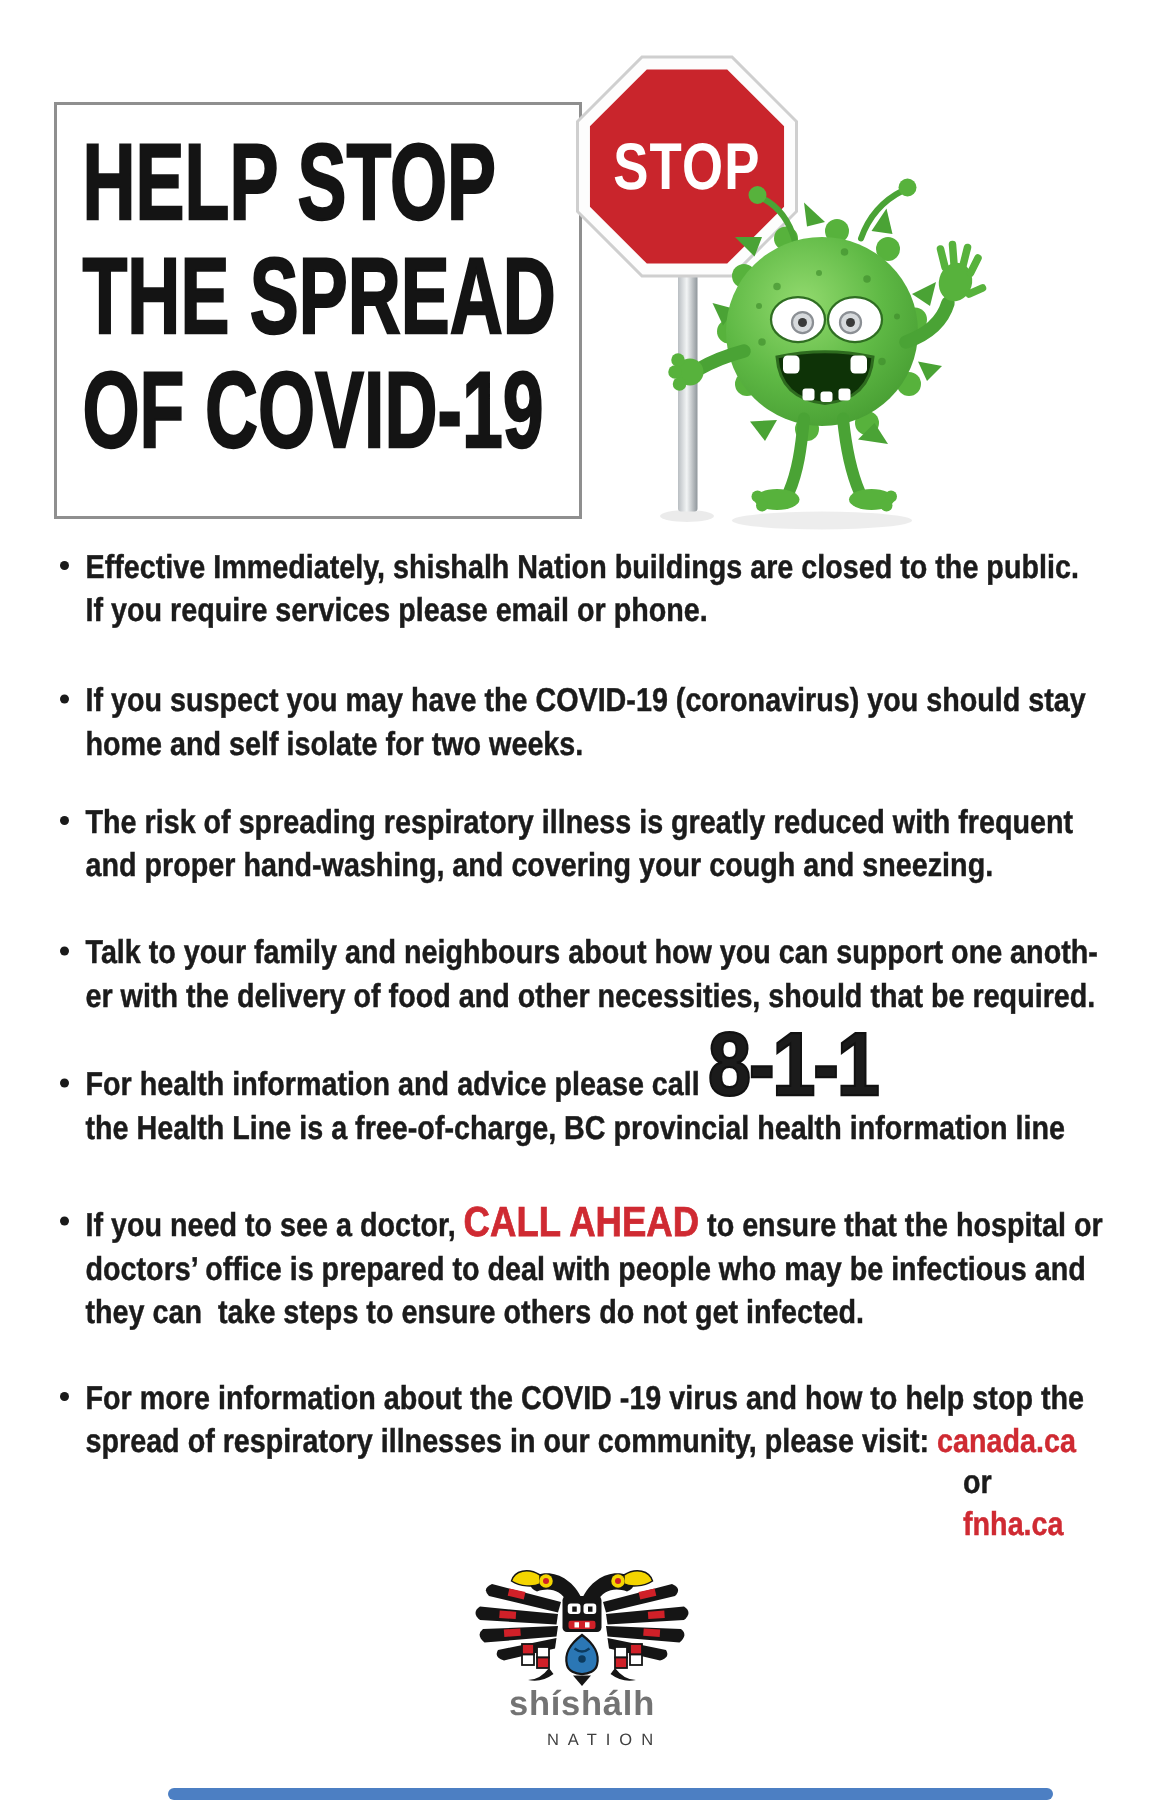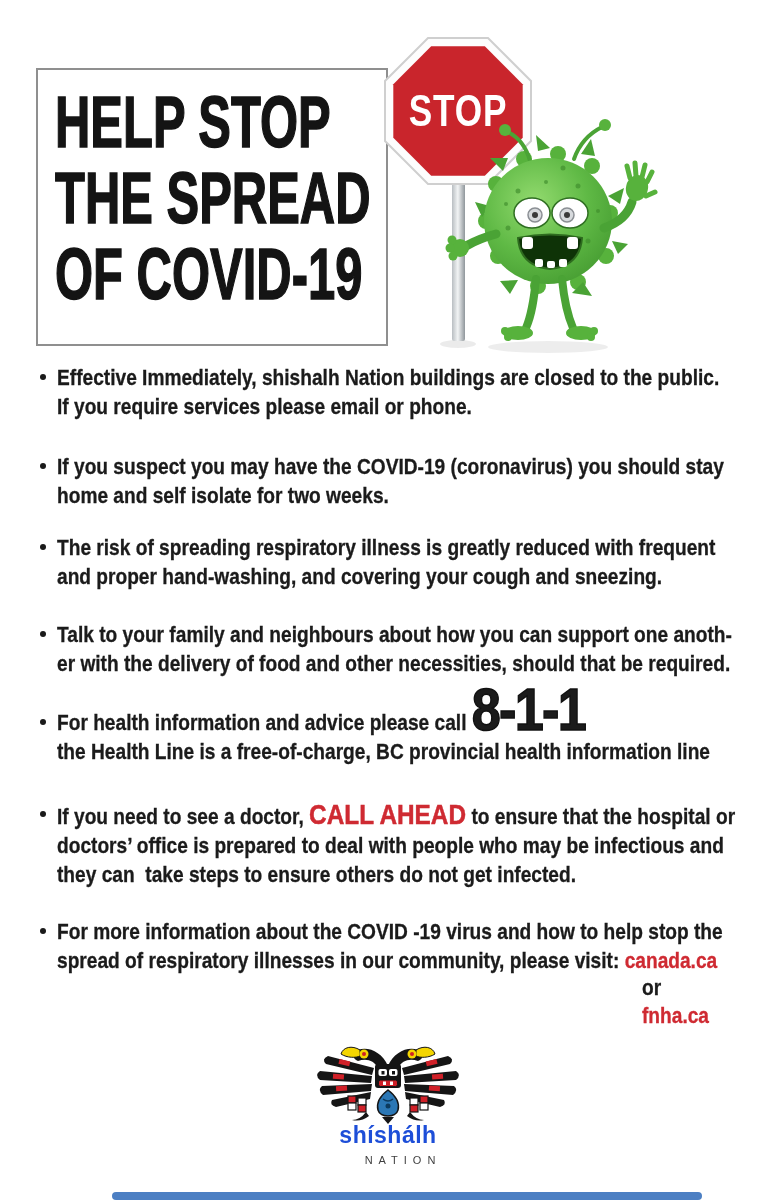--- a/index.html
+++ b/index.html
@@ -38,21 +38,21 @@
     font-size:60px; line-height:0; letter-spacing:-2px;
     -webkit-text-stroke:1.5px #111; vertical-align:0px;
   }
   .call-ahead { font-size:28px; line-height:29px; font-weight:bold; -webkit-text-stroke:.5px #cf2a32; }
   .side-line { position:absolute; left:642px; }
 
   
   .logo-svg { position:absolute; left:308px; top:1044px; width:160px; height:80px; }
   .logo-name {
     position:absolute; left:0; top:1122px; width:776px; text-align:center;
-    font-size:23px; font-weight:bold; color:#1d4ed8; letter-spacing:.5px;
+    font-size:23px; font-weight:bold; color:#737373; letter-spacing:.5px;
   }
   .logo-sub {
     position:absolute; left:0; top:1154px; width:776px; text-align:center;
     font-size:11px; color:#3f3f3f; letter-spacing:6px; text-indent:6px;padding-left:12px;
   }
 
   
   .bottom-bar {
     position:absolute; left:112px; top:1192px; width:590px; height:8px;
     background:#4c7fc3; border-radius:4px;

